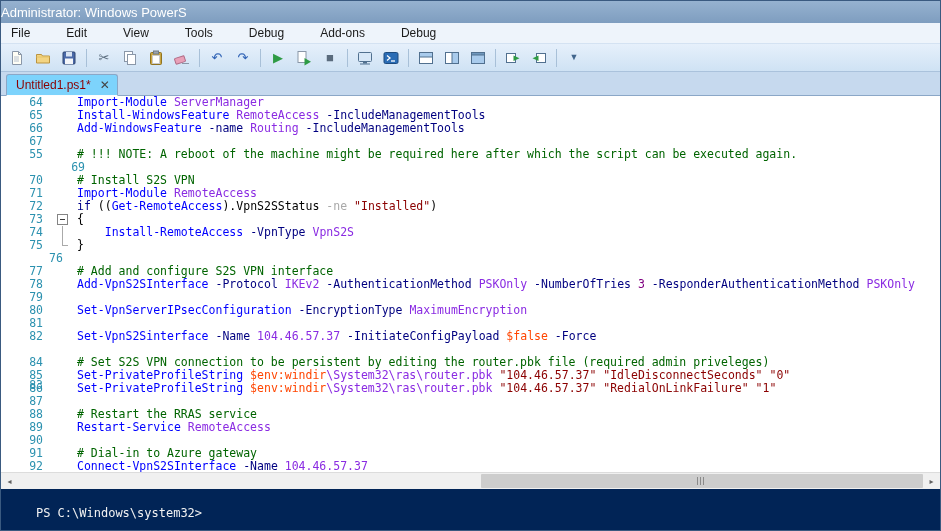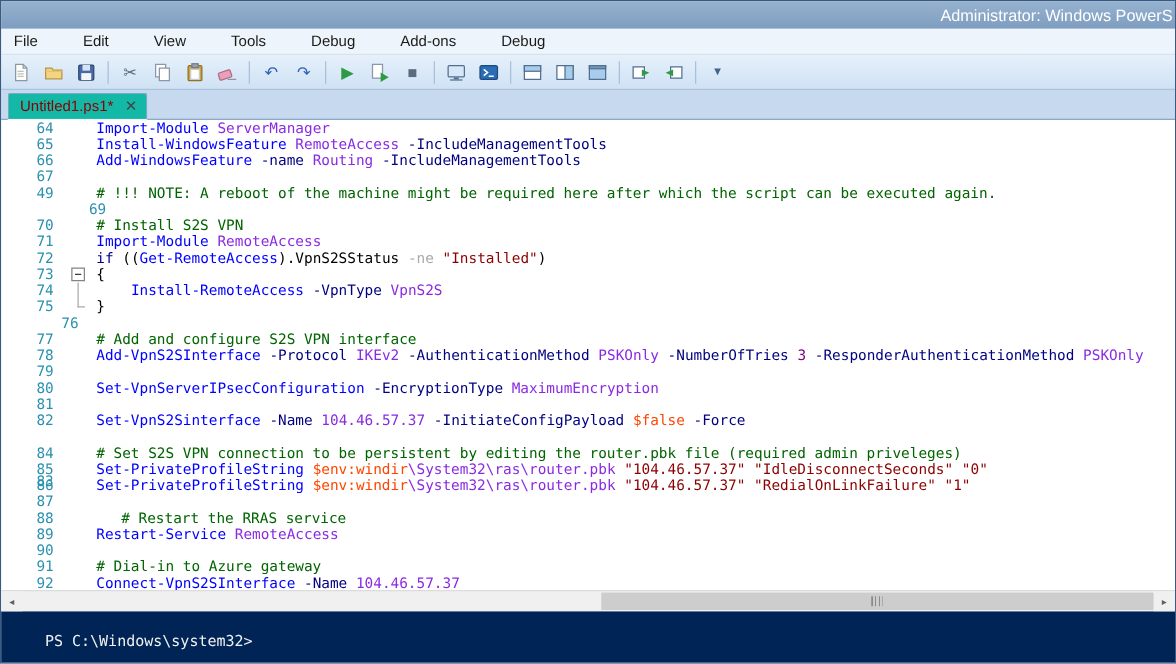--- a/index.html
+++ b/index.html
@@ -1,33 +1,33 @@
 <!DOCTYPE html>
 <html><head>
 <meta charset="utf-8">
 <style>
   * { box-sizing: border-box; margin: 0; padding: 0; }
   html, body { width: 941px; height: 531px; overflow: hidden; }
   body { font-family: "Liberation Sans", sans-serif; background: #c9d9ec; }
 
   .window { width: 941px; height: 531px; display: flex; flex-direction: column; border: 1px solid #3a5a80; background: #dce9f7; }
 
-  .titlebar { height: 22px; flex: none; background: linear-gradient(#8fadcd, #7195ba); color: #ffffff; font-size: 13px; display: flex; align-items: center; justify-content: flex-end; padding-right: 2px; white-space: nowrap; overflow: hidden; }
+  .titlebar { height: 22px; flex: none; background: linear-gradient(#8fadcd, #7195ba); color: #ffffff; font-size: 13px; display: flex; align-items: center; justify-content: flex-start; padding-right: 2px; white-space: nowrap; overflow: hidden; }
 
   .menubar { height: 21px; flex: none; background: #eef4fb; border-bottom: 1px solid #d4e2f2; display: flex; align-items: stretch; font-size: 12px; color: #1a1a1a; padding-left: 2px; gap: 20px; }
   .menu-item { padding: 3px 8px 0 8px; cursor: default; }
 
   .toolbar { height: 28px; flex: none; background: linear-gradient(#e6f0fb, #cfe2f4); border-bottom: 1px solid #aac2dc; display: flex; align-items: center; padding-left: 3px; }
   .tbtn { width: 26px; height: 24px; display: flex; align-items: center; justify-content: center; border-radius: 2px; cursor: default; }
   .ticon { display: flex; align-items: center; justify-content: center; }
   .ticon .g { font-size: 13px; line-height: 1; }
   .tsep { width: 1px; height: 18px; background: #a8c0d8; margin: 0 4px; flex: none; }
 
   .tabbar { height: 24px; flex: none; background: #c6d9ee; display: flex; align-items: flex-end; padding-left: 5px; border-bottom: 1px solid #8ba7c7; }
-  .tab { background: #14b8a6; border: 1px solid #8ba7c7; border-bottom: 1px solid #fcfdfe; margin-bottom: -1px; border-radius: 3px 3px 0 0; padding: 3px 7px 3px 9px; font-size: 12px; display: flex; align-items: center; gap: 9px; }
+  .tab { background: #7dd3fc; border: 1px solid #8ba7c7; border-bottom: 1px solid #fcfdfe; margin-bottom: -1px; border-radius: 3px 3px 0 0; padding: 3px 7px 3px 9px; font-size: 12px; display: flex; align-items: center; gap: 9px; }
   .tab-label { color: #8B0000; }
   .tab-close { color: #444; font-size: 12px; line-height: 1; cursor: default; }
 
   .editor { flex: 1; background: #ffffff; overflow: hidden; font-family: "DejaVu Sans Mono", "Liberation Mono", monospace; font-size: 11.5px; line-height: 13px; }
   .code-row { display: flex; height: 13px; white-space: pre; }
   .ln { width: 48px; flex: none; text-align: right; padding-right: 6px; }
   .fold { width: 28px; flex: none; position: relative; }
   .fold.box::before { content: ""; position: absolute; left: 8px; top: 1px; width: 9px; height: 9px; border: 1px solid #848484; background: #fff; }
   .fold.box::after { content: ""; position: absolute; left: 11px; top: 6px; width: 5px; border-top: 1px solid #3c3c3c; }
   .fold.line::before { content: ""; position: absolute; left: 13px; top: 0; bottom: 0; border-left: 1px solid #aaa; }
@@ -225,41 +225,41 @@
       <span class="tab-label">Untitled1.ps1*</span>
       <span class="tab-close">✕</span>
     </div>
   </div>
 
   <div class="editor">
       <div class="code-row"><span class="ln" style="color: rgb(43, 145, 175);">64</span><span class="fold"></span><span class="code"><span style="color: rgb(0, 0, 255);">Import-Module</span><span style="color: rgb(0, 0, 0);"> </span><span style="color: rgb(138, 43, 226);">ServerManager</span></span></div>
       <div class="code-row"><span class="ln" style="color: rgb(43, 145, 175);">65</span><span class="fold"></span><span class="code"><span style="color: rgb(0, 0, 255);">Install-WindowsFeature</span><span style="color: rgb(0, 0, 0);"> </span><span style="color: rgb(138, 43, 226);">RemoteAccess</span><span style="color: rgb(0, 0, 0);"> </span><span style="color: rgb(0, 0, 128);">-IncludeManagementTools</span></span></div>
       <div class="code-row"><span class="ln" style="color: rgb(43, 145, 175);">66</span><span class="fold"></span><span class="code"><span style="color: rgb(0, 0, 255);">Add-WindowsFeature</span><span style="color: rgb(0, 0, 0);"> </span><span style="color: rgb(0, 0, 128);">-name</span><span style="color: rgb(0, 0, 0);"> </span><span style="color: rgb(138, 43, 226);">Routing</span><span style="color: rgb(0, 0, 0);"> </span><span style="color: rgb(0, 0, 128);">-IncludeManagementTools</span></span></div>
       <div class="code-row"><span class="ln" style="color: rgb(43, 145, 175);">67</span><span class="fold"></span><span class="code"></span></div>
-      <div class="code-row"><span class="ln" style="color: rgb(43, 145, 175);">49</span><span class="fold"></span><span class="code"><span style="color: rgb(0, 100, 0);"># !!! NOTE: A reboot of the machine might be required here after which the script can be executed again.</span></span></div>
+      <div class="code-row"><span class="ln" style="color: rgb(43, 145, 175);">55</span><span class="fold"></span><span class="code"><span style="color: rgb(0, 100, 0);"># !!! NOTE: A reboot of the machine might be required here after which the script can be executed again.</span></span></div>
       <div class="code-row"><span class="ln" style="color: rgb(43, 145, 175); margin-left: 42px;">69</span><span class="fold"></span><span class="code"></span></div>
       <div class="code-row"><span class="ln" style="color: rgb(43, 145, 175);">70</span><span class="fold"></span><span class="code"><span style="color: rgb(0, 100, 0);"># Install S2S VPN</span></span></div>
       <div class="code-row"><span class="ln" style="color: rgb(43, 145, 175);">71</span><span class="fold"></span><span class="code"><span style="color: rgb(0, 0, 255);">Import-Module</span><span style="color: rgb(0, 0, 0);"> </span><span style="color: rgb(138, 43, 226);">RemoteAccess</span></span></div>
       <div class="code-row"><span class="ln" style="color: rgb(43, 145, 175);">72</span><span class="fold"></span><span class="code"><span style="color: rgb(0, 0, 139);">if</span><span style="color: rgb(0, 0, 0);"> ((</span><span style="color: rgb(0, 0, 255);">Get-RemoteAccess</span><span style="color: rgb(0, 0, 0);">).</span><span style="color: rgb(0, 0, 0);">VpnS2SStatus</span><span style="color: rgb(0, 0, 0);"> </span><span style="color: rgb(169, 169, 169);">-ne</span><span style="color: rgb(0, 0, 0);"> </span><span style="color: rgb(139, 0, 0);">"Installed"</span><span style="color: rgb(0, 0, 0);">)</span></span></div>
       <div class="code-row"><span class="ln" style="color: rgb(43, 145, 175);">73</span><span class="fold box"></span><span class="code"><span style="color: rgb(0, 0, 0);">{</span></span></div>
       <div class="code-row"><span class="ln" style="color: rgb(43, 145, 175);">74</span><span class="fold line"></span><span class="code"><span style="color: rgb(0, 0, 0);">    </span><span style="color: rgb(0, 0, 255);">Install-RemoteAccess</span><span style="color: rgb(0, 0, 0);"> </span><span style="color: rgb(0, 0, 128);">-VpnType</span><span style="color: rgb(0, 0, 0);"> </span><span style="color: rgb(138, 43, 226);">VpnS2S</span></span></div>
       <div class="code-row"><span class="ln" style="color: rgb(43, 145, 175);">75</span><span class="fold end"></span><span class="code"><span style="color: rgb(0, 0, 0);">}</span></span></div>
       <div class="code-row"><span class="ln" style="color: rgb(43, 145, 175); padding-left: 48px;">76</span><span class="fold"></span><span class="code"></span></div>
       <div class="code-row"><span class="ln" style="color: rgb(43, 145, 175);">77</span><span class="fold"></span><span class="code"><span style="color: rgb(0, 100, 0);"># Add and configure S2S VPN interface</span></span></div>
       <div class="code-row"><span class="ln" style="color: rgb(43, 145, 175);">78</span><span class="fold"></span><span class="code"><span style="color: rgb(0, 0, 255);">Add-VpnS2SInterface</span><span style="color: rgb(0, 0, 0);"> </span><span style="color: rgb(0, 0, 128);">-Protocol</span><span style="color: rgb(0, 0, 0);"> </span><span style="color: rgb(138, 43, 226);">IKEv2</span><span style="color: rgb(0, 0, 0);"> </span><span style="color: rgb(0, 0, 128);">-AuthenticationMethod</span><span style="color: rgb(0, 0, 0);"> </span><span style="color: rgb(138, 43, 226);">PSKOnly</span><span style="color: rgb(0, 0, 0);"> </span><span style="color: rgb(0, 0, 128);">-NumberOfTries</span><span style="color: rgb(0, 0, 0);"> </span><span style="color: rgb(128, 0, 128);">3</span><span style="color: rgb(0, 0, 0);"> </span><span style="color: rgb(0, 0, 128);">-ResponderAuthenticationMethod</span><span style="color: rgb(0, 0, 0);"> </span><span style="color: rgb(138, 43, 226);">PSKOnly</span></span></div>
       <div class="code-row"><span class="ln" style="color: rgb(43, 145, 175);">79</span><span class="fold"></span><span class="code"></span></div>
       <div class="code-row"><span class="ln" style="color: rgb(43, 145, 175);">80</span><span class="fold"></span><span class="code"><span style="color: rgb(0, 0, 255);">Set-VpnServerIPsecConfiguration</span><span style="color: rgb(0, 0, 0);"> </span><span style="color: rgb(0, 0, 128);">-EncryptionType</span><span style="color: rgb(0, 0, 0);"> </span><span style="color: rgb(138, 43, 226);">MaximumEncryption</span></span></div>
       <div class="code-row"><span class="ln" style="color: rgb(43, 145, 175);">81</span><span class="fold"></span><span class="code"></span></div>
       <div class="code-row"><span class="ln" style="color: rgb(43, 145, 175);">82</span><span class="fold"></span><span class="code"><span style="color: rgb(0, 0, 255);">Set-VpnS2Sinterface</span><span style="color: rgb(0, 0, 0);"> </span><span style="color: rgb(0, 0, 128);">-Name</span><span style="color: rgb(0, 0, 0);"> </span><span style="color: rgb(138, 43, 226);">104.46.57.37</span><span style="color: rgb(0, 0, 0);"> </span><span style="color: rgb(0, 0, 128);">-InitiateConfigPayload</span><span style="color: rgb(0, 0, 0);"> </span><span style="color: rgb(255, 69, 0);">$false</span><span style="color: rgb(0, 0, 0);"> </span><span style="color: rgb(0, 0, 128);">-Force</span></span></div>
       <div class="code-row"><span class="ln" style="color: rgb(43, 145, 175); margin-top: 36px;">83</span><span class="fold"></span><span class="code"></span></div>
       <div class="code-row"><span class="ln" style="color: rgb(43, 145, 175);">84</span><span class="fold"></span><span class="code"><span style="color: rgb(0, 100, 0);"># Set S2S VPN connection to be persistent by editing the router.pbk file (required admin priveleges)</span></span></div>
       <div class="code-row"><span class="ln" style="color: rgb(43, 145, 175);">85</span><span class="fold"></span><span class="code"><span style="color: rgb(0, 0, 255);">Set-PrivateProfileString</span><span style="color: rgb(0, 0, 0);"> </span><span style="color: rgb(255, 69, 0);">$env:windir</span><span style="color: rgb(138, 43, 226);">\System32\ras\router.pbk</span><span style="color: rgb(0, 0, 0);"> </span><span style="color: rgb(139, 0, 0);">"104.46.57.37"</span><span style="color: rgb(0, 0, 0);"> </span><span style="color: rgb(139, 0, 0);">"IdleDisconnectSeconds"</span><span style="color: rgb(0, 0, 0);"> </span><span style="color: rgb(139, 0, 0);">"0"</span></span></div>
       <div class="code-row"><span class="ln" style="color: rgb(43, 145, 175);">86</span><span class="fold"></span><span class="code"><span style="color: rgb(0, 0, 255);">Set-PrivateProfileString</span><span style="color: rgb(0, 0, 0);"> </span><span style="color: rgb(255, 69, 0);">$env:windir</span><span style="color: rgb(138, 43, 226);">\System32\ras\router.pbk</span><span style="color: rgb(0, 0, 0);"> </span><span style="color: rgb(139, 0, 0);">"104.46.57.37"</span><span style="color: rgb(0, 0, 0);"> </span><span style="color: rgb(139, 0, 0);">"RedialOnLinkFailure"</span><span style="color: rgb(0, 0, 0);"> </span><span style="color: rgb(139, 0, 0);">"1"</span></span></div>
       <div class="code-row"><span class="ln" style="color: rgb(43, 145, 175);">87</span><span class="fold"></span><span class="code"></span></div>
-      <div class="code-row"><span class="ln" style="color: rgb(43, 145, 175);">88</span><span class="fold"></span><span class="code"><span style="color: rgb(0, 100, 0); margin-left: 20px;"># Restart the RRAS service</span></span></div>
+      <div class="code-row"><span class="ln" style="color: rgb(43, 145, 175);">88</span><span class="fold"></span><span class="code"><span style="color: rgb(0, 100, 0);"># Restart the RRAS service</span></span></div>
       <div class="code-row"><span class="ln" style="color: rgb(43, 145, 175);">89</span><span class="fold"></span><span class="code"><span style="color: rgb(0, 0, 255);">Restart-Service</span><span style="color: rgb(0, 0, 0);"> </span><span style="color: rgb(138, 43, 226);">RemoteAccess</span></span></div>
       <div class="code-row"><span class="ln" style="color: rgb(43, 145, 175);">90</span><span class="fold"></span><span class="code"></span></div>
       <div class="code-row"><span class="ln" style="color: rgb(43, 145, 175);">91</span><span class="fold"></span><span class="code"><span style="color: rgb(0, 100, 0);"># Dial-in to Azure gateway</span></span></div>
       <div class="code-row"><span class="ln" style="color: rgb(43, 145, 175);">92</span><span class="fold"></span><span class="code"><span style="color: rgb(0, 0, 255);">Connect-VpnS2SInterface</span><span style="color: rgb(0, 0, 0);"> </span><span style="color: rgb(0, 0, 128);">-Name</span><span style="color: rgb(0, 0, 0);"> </span><span style="color: rgb(138, 43, 226);">104.46.57.37</span></span></div>
     </div>
 
   <div class="hscroll">
     <div class="sb-arrow left">◂</div>
     <div class="sb-thumb"></div>
     <div class="sb-arrow right">▸</div>

